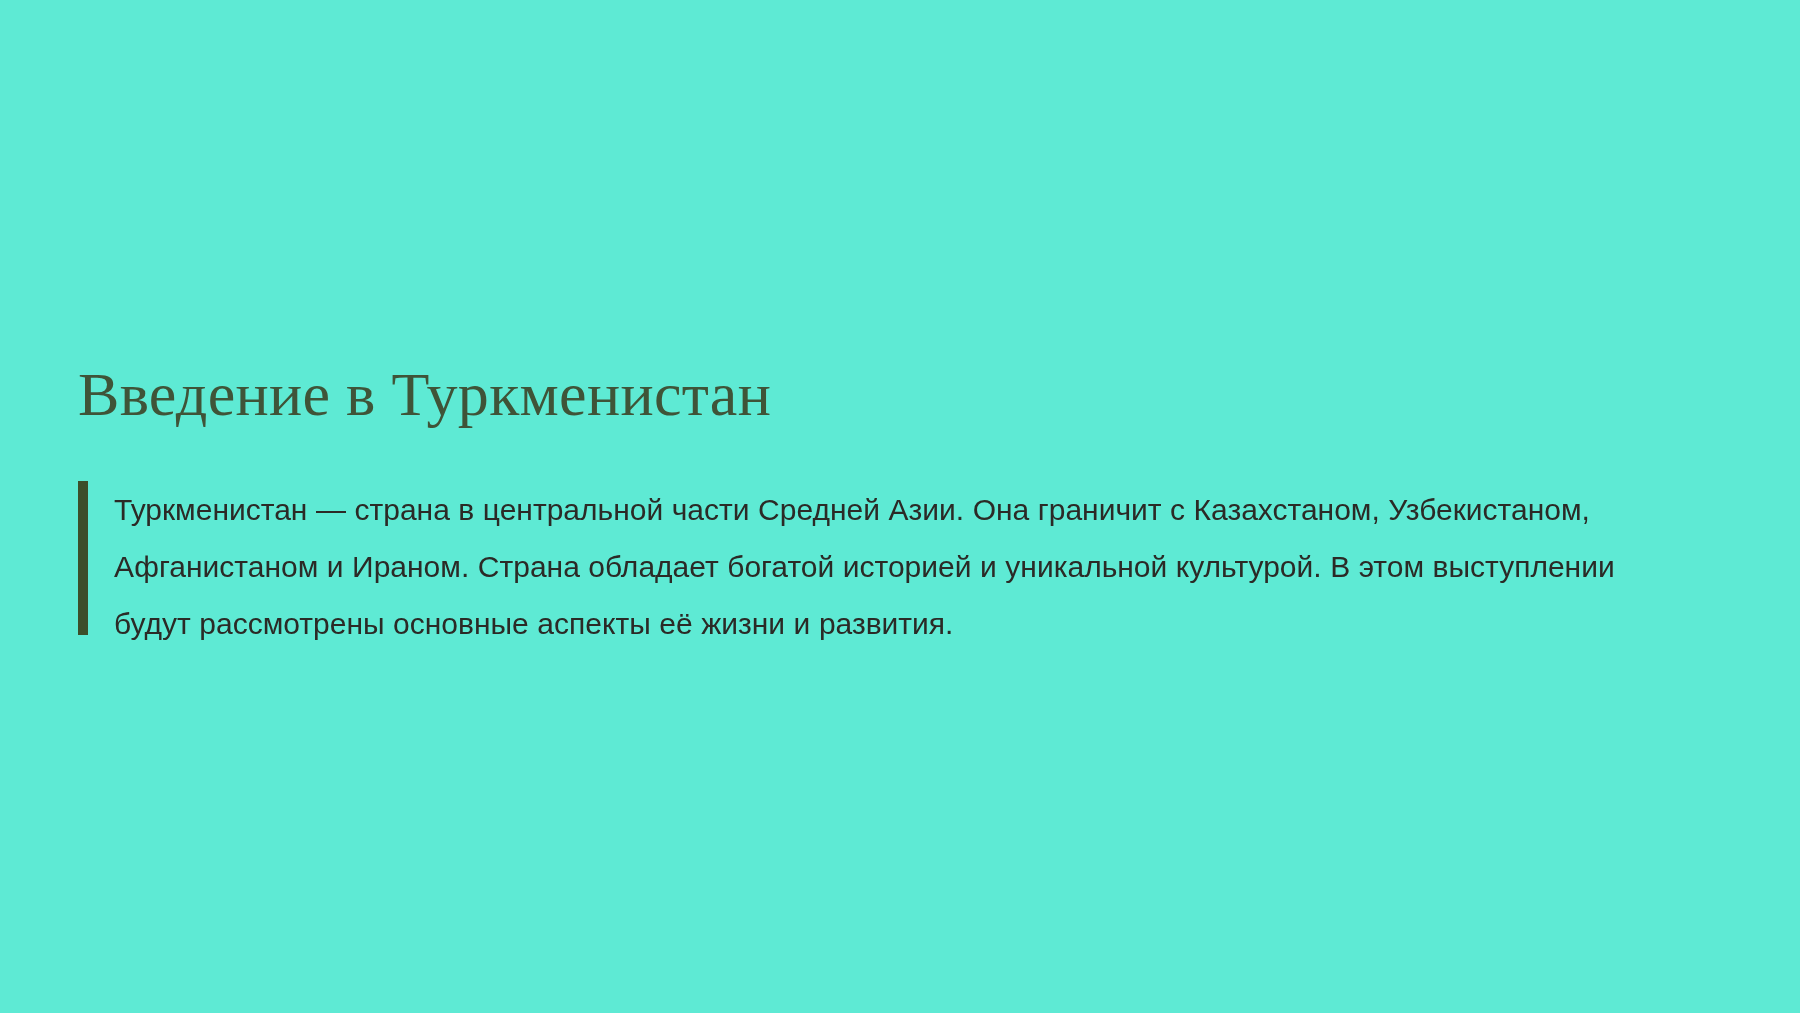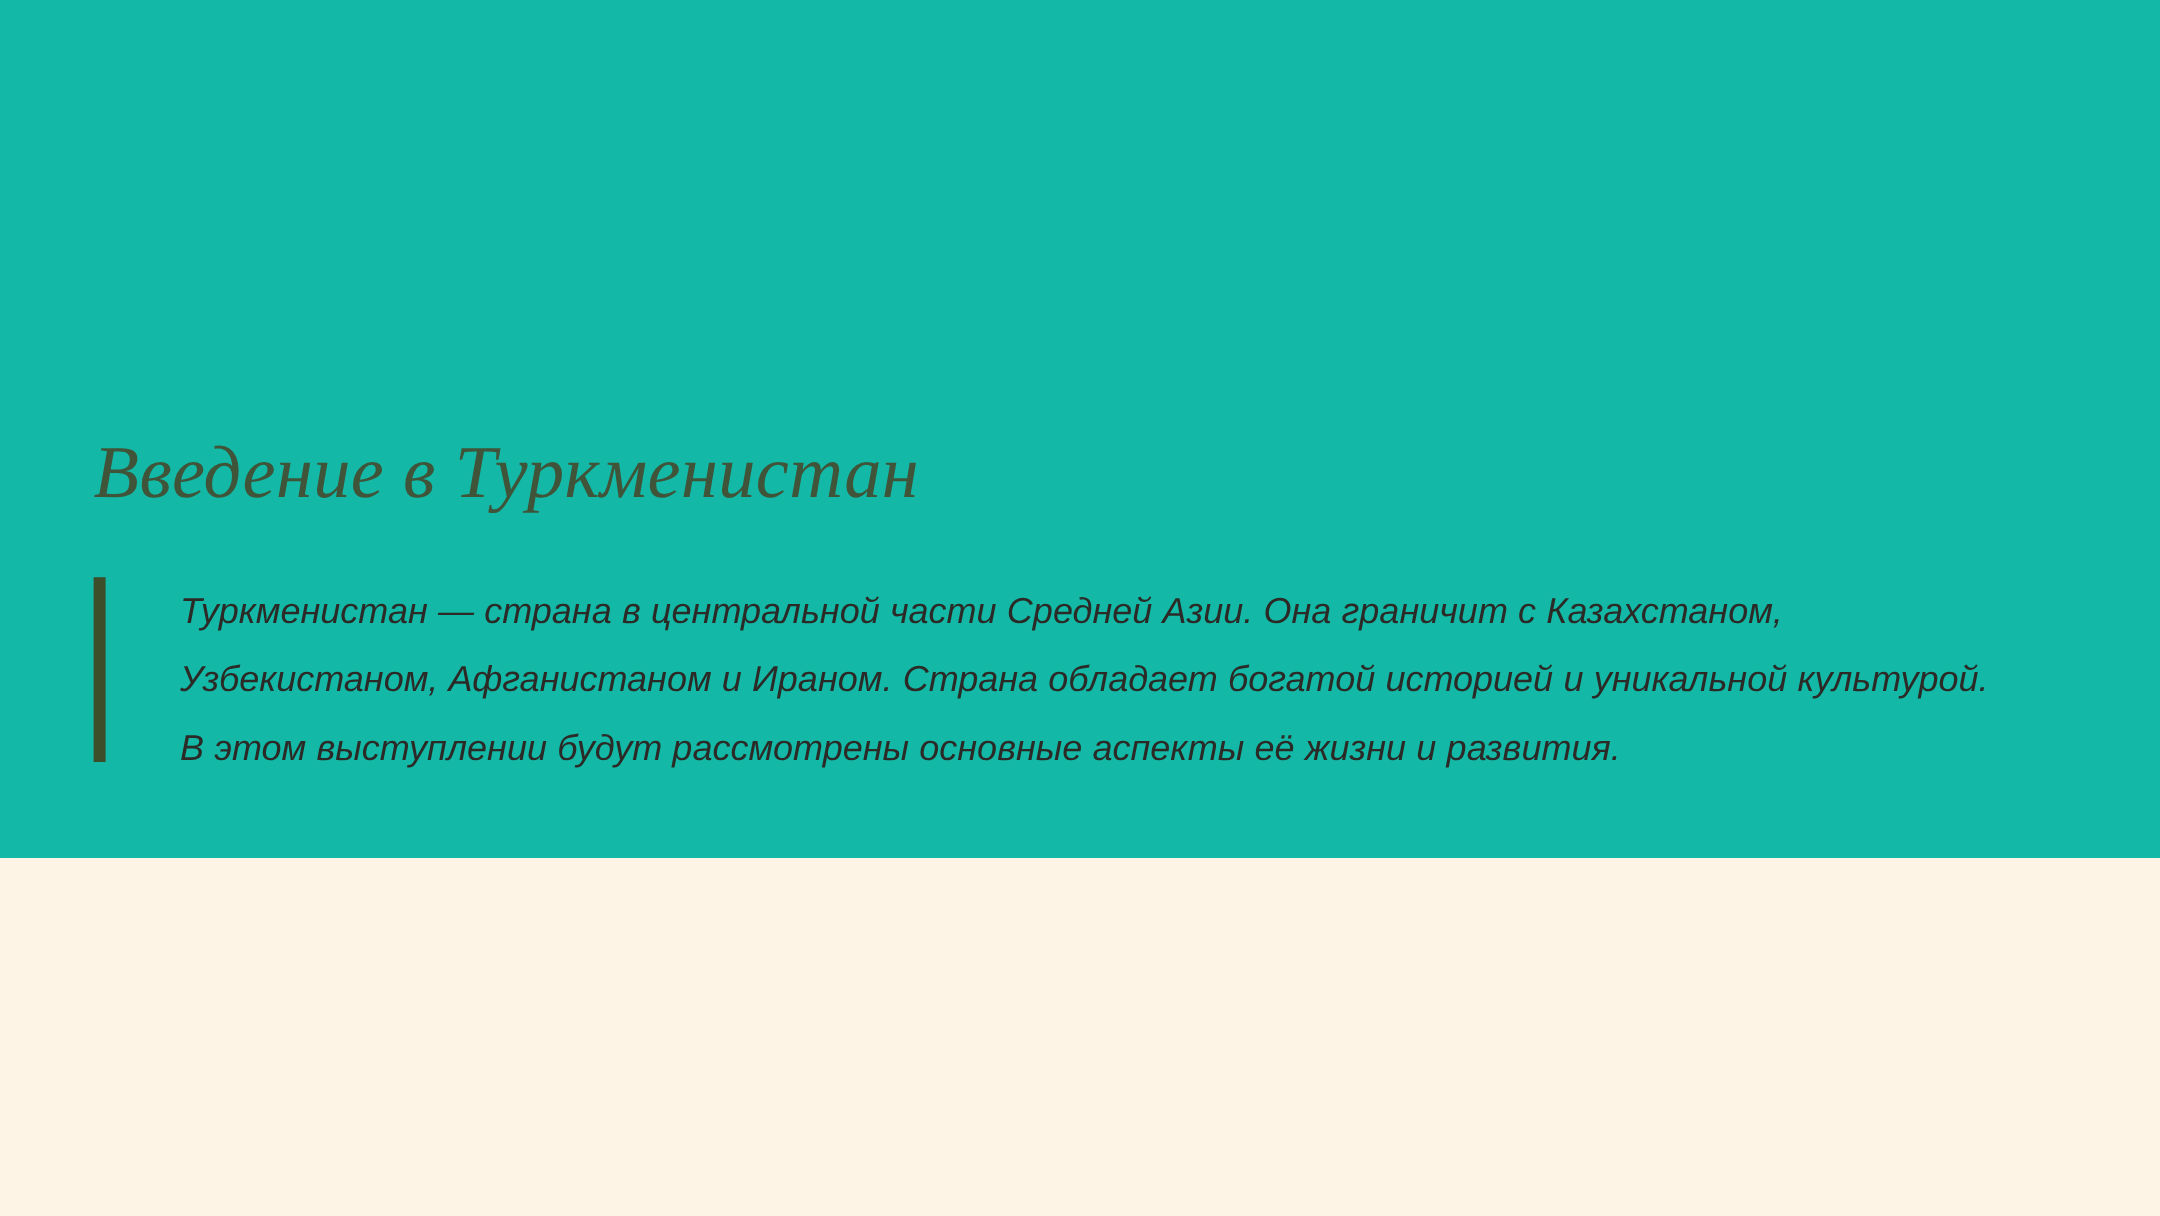--- a/index.html
+++ b/index.html
@@ -13,24 +13,23 @@
     height: 1013px;
     overflow: hidden;
     background: #fdf4e6;
     font-family: "Liberation Sans", sans-serif;
     -webkit-font-smoothing: antialiased;
   }
 
   .slide {
     position: relative;
     width: 1800px;
-    height: 715px;
-    background: #14b8a6;
+    height: 1013px;
+    background: #5eead4;
     box-sizing: border-box;
-    font-style: italic;
   }
 
   .slide-content {
     position: absolute;
     left: 78px;
     top: 360px;
     width: 1620px;
   }
 
   .slide-title {
@@ -41,21 +40,21 @@
     font-size: 62px;
     line-height: 1.12;
     letter-spacing: 0.3px;
     color: #3f5438;
     white-space: nowrap;
   }
 
   .body-block {
     position: relative;
     margin-top: 52px;
-    padding-left: 72px;
+    padding-left: 36px;
     min-height: 154px;
     box-sizing: border-box;
   }
 
   .accent-bar {
     position: absolute;
     left: 0;
     top: 0;
     width: 10px;
     height: 154px;

